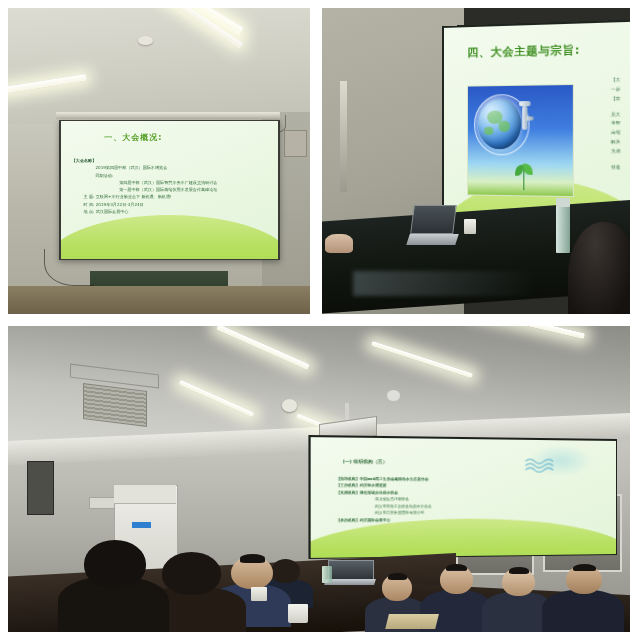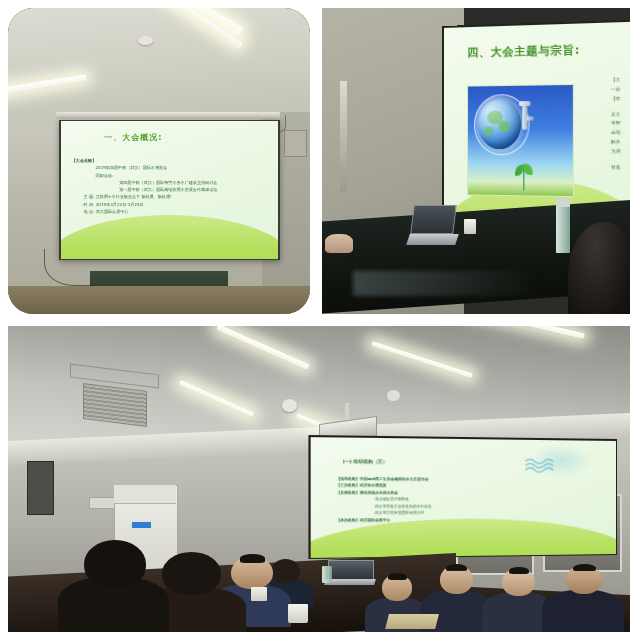--- a/index.html
+++ b/index.html
@@ -6,21 +6,21 @@
   body{
     width:640px;height:640px;background:#ffffff;overflow:hidden;
     font-family:"DejaVu Sans","Liberation Sans",sans-serif;
   }
   .collage{position:relative;width:640px;height:640px;background:#ffffff;}
 
   
   .photo{position:absolute;overflow:hidden;background:#2b2b28;}
 
   
-  #photo-tl{left:8px;top:8px;width:302px;height:306px;border-radius:25px;}
+  #photo-tl{left:8px;top:8px;width:302px;height:306px;}
   .tl-ceiling{position:absolute;left:0;top:0;width:100%;height:44%;
     background:linear-gradient(175deg,#dcdcd2 0%,#cfcfc4 45%,#bdbdb2 100%);}
   .tl-wall{position:absolute;left:0;top:38%;width:100%;height:62%;
     background:linear-gradient(180deg,#c9c8bc 0%,#b9b8ab 40%,#a9a79a 100%);}
   .tl-wallR{position:absolute;right:0;top:34%;width:16%;height:66%;
     background:linear-gradient(180deg,#b2b1a5,#9b9a8d);}
   .tube{position:absolute;background:linear-gradient(180deg,#ffffff,#f6f4e2);
     box-shadow:0 0 14px 6px rgba(255,255,230,.85);border-radius:2px;}
   .tl-t1{left:-4%;top:24%;width:30%;height:2.4%;transform:rotate(-9deg);}
   .tl-t2{left:40%;top:-4%;width:40%;height:3.2%;transform:rotate(31deg);}

